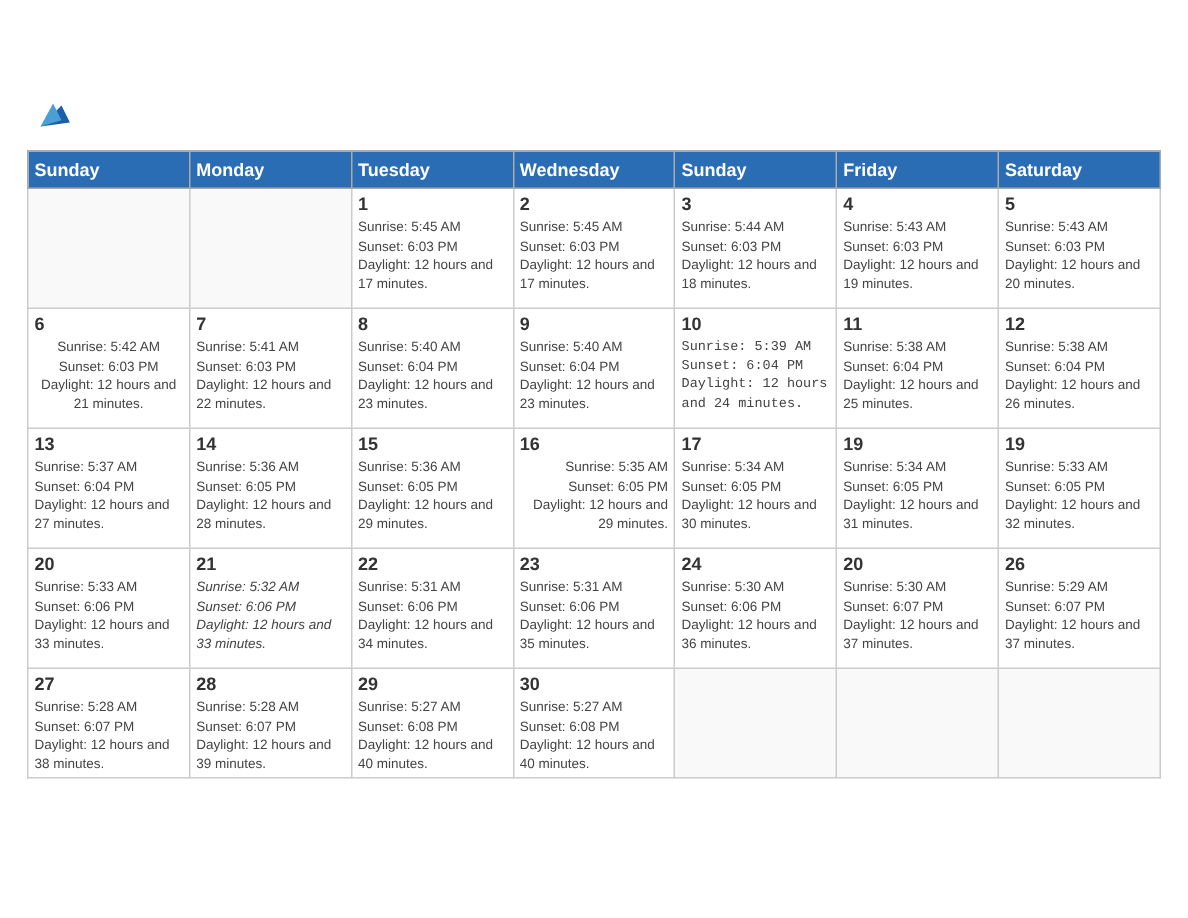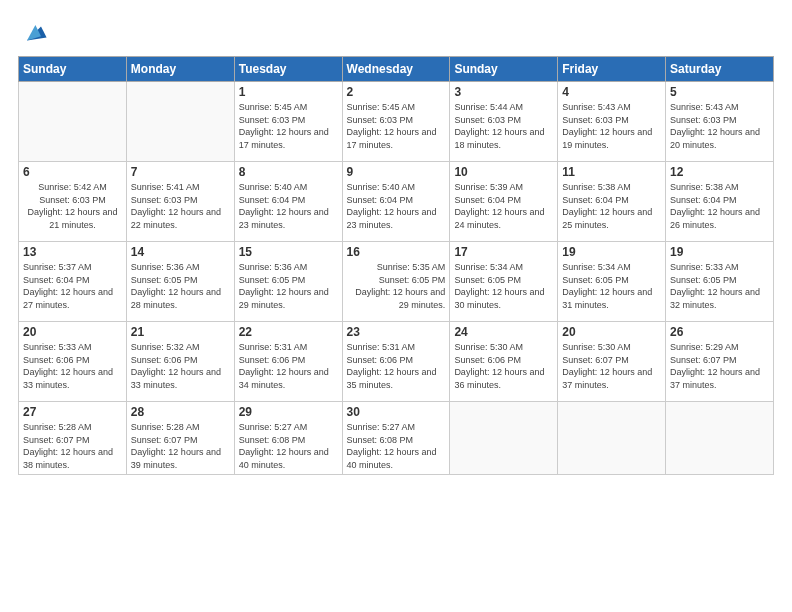--- a/index.html
+++ b/index.html
@@ -7,20 +7,21 @@
       font-family: Arial, sans-serif;
       background: #fff;
       width: 792px;
       height: 612px;
       overflow: hidden;
     }
     .page {
       width: 792px;
       height: 436px;
       padding: 18px 18px 10px 18px;
+      margin-top: 44px;
     }
     .header {
       display: flex;
       justify-content: space-between;
       align-items: flex-start;
       margin-bottom: 10px;
     }
     .logo {
       display: flex;
       align-items: center;
@@ -176,21 +177,21 @@
 Daylight: 12 hours and 23 minutes.</div>
           </td>
           <td>
             <span class="day-num">9</span>
             <div class="day-info" style="white-space: pre-line;">Sunrise: 5:40 AM
 Sunset: 6:04 PM
 Daylight: 12 hours and 23 minutes.</div>
           </td>
           <td>
             <span class="day-num">10</span>
-            <div class="day-info" style="white-space: pre-line;">Sunrise: 5:39 AM
+            <div class="day-info" style="white-space: pre-line; font-family: Liberation Mono, monospace;">Sunrise: 5:39 AM
 Sunset: 6:04 PM
 Daylight: 12 hours and 24 minutes.</div>
           </td>
           <td>
             <span class="day-num">11</span>
             <div class="day-info" style="white-space: pre-line;">Sunrise: 5:38 AM
 Sunset: 6:04 PM
 Daylight: 12 hours and 25 minutes.</div>
           </td>
           <td>
@@ -246,21 +247,21 @@
         </tr>
         <tr>
           <td>
             <span class="day-num">20</span>
             <div class="day-info" style="white-space: pre-line;">Sunrise: 5:33 AM
 Sunset: 6:06 PM
 Daylight: 12 hours and 33 minutes.</div>
           </td>
           <td>
             <span class="day-num">21</span>
-            <div class="day-info" style="white-space: pre-line;">Sunrise: 5:32 AM
+            <div class="day-info" style="white-space: pre-line; font-style: italic;">Sunrise: 5:32 AM
 Sunset: 6:06 PM
 Daylight: 12 hours and 33 minutes.</div>
           </td>
           <td>
             <span class="day-num">22</span>
             <div class="day-info" style="white-space: pre-line;">Sunrise: 5:31 AM
 Sunset: 6:06 PM
 Daylight: 12 hours and 34 minutes.</div>
           </td>
           <td>

